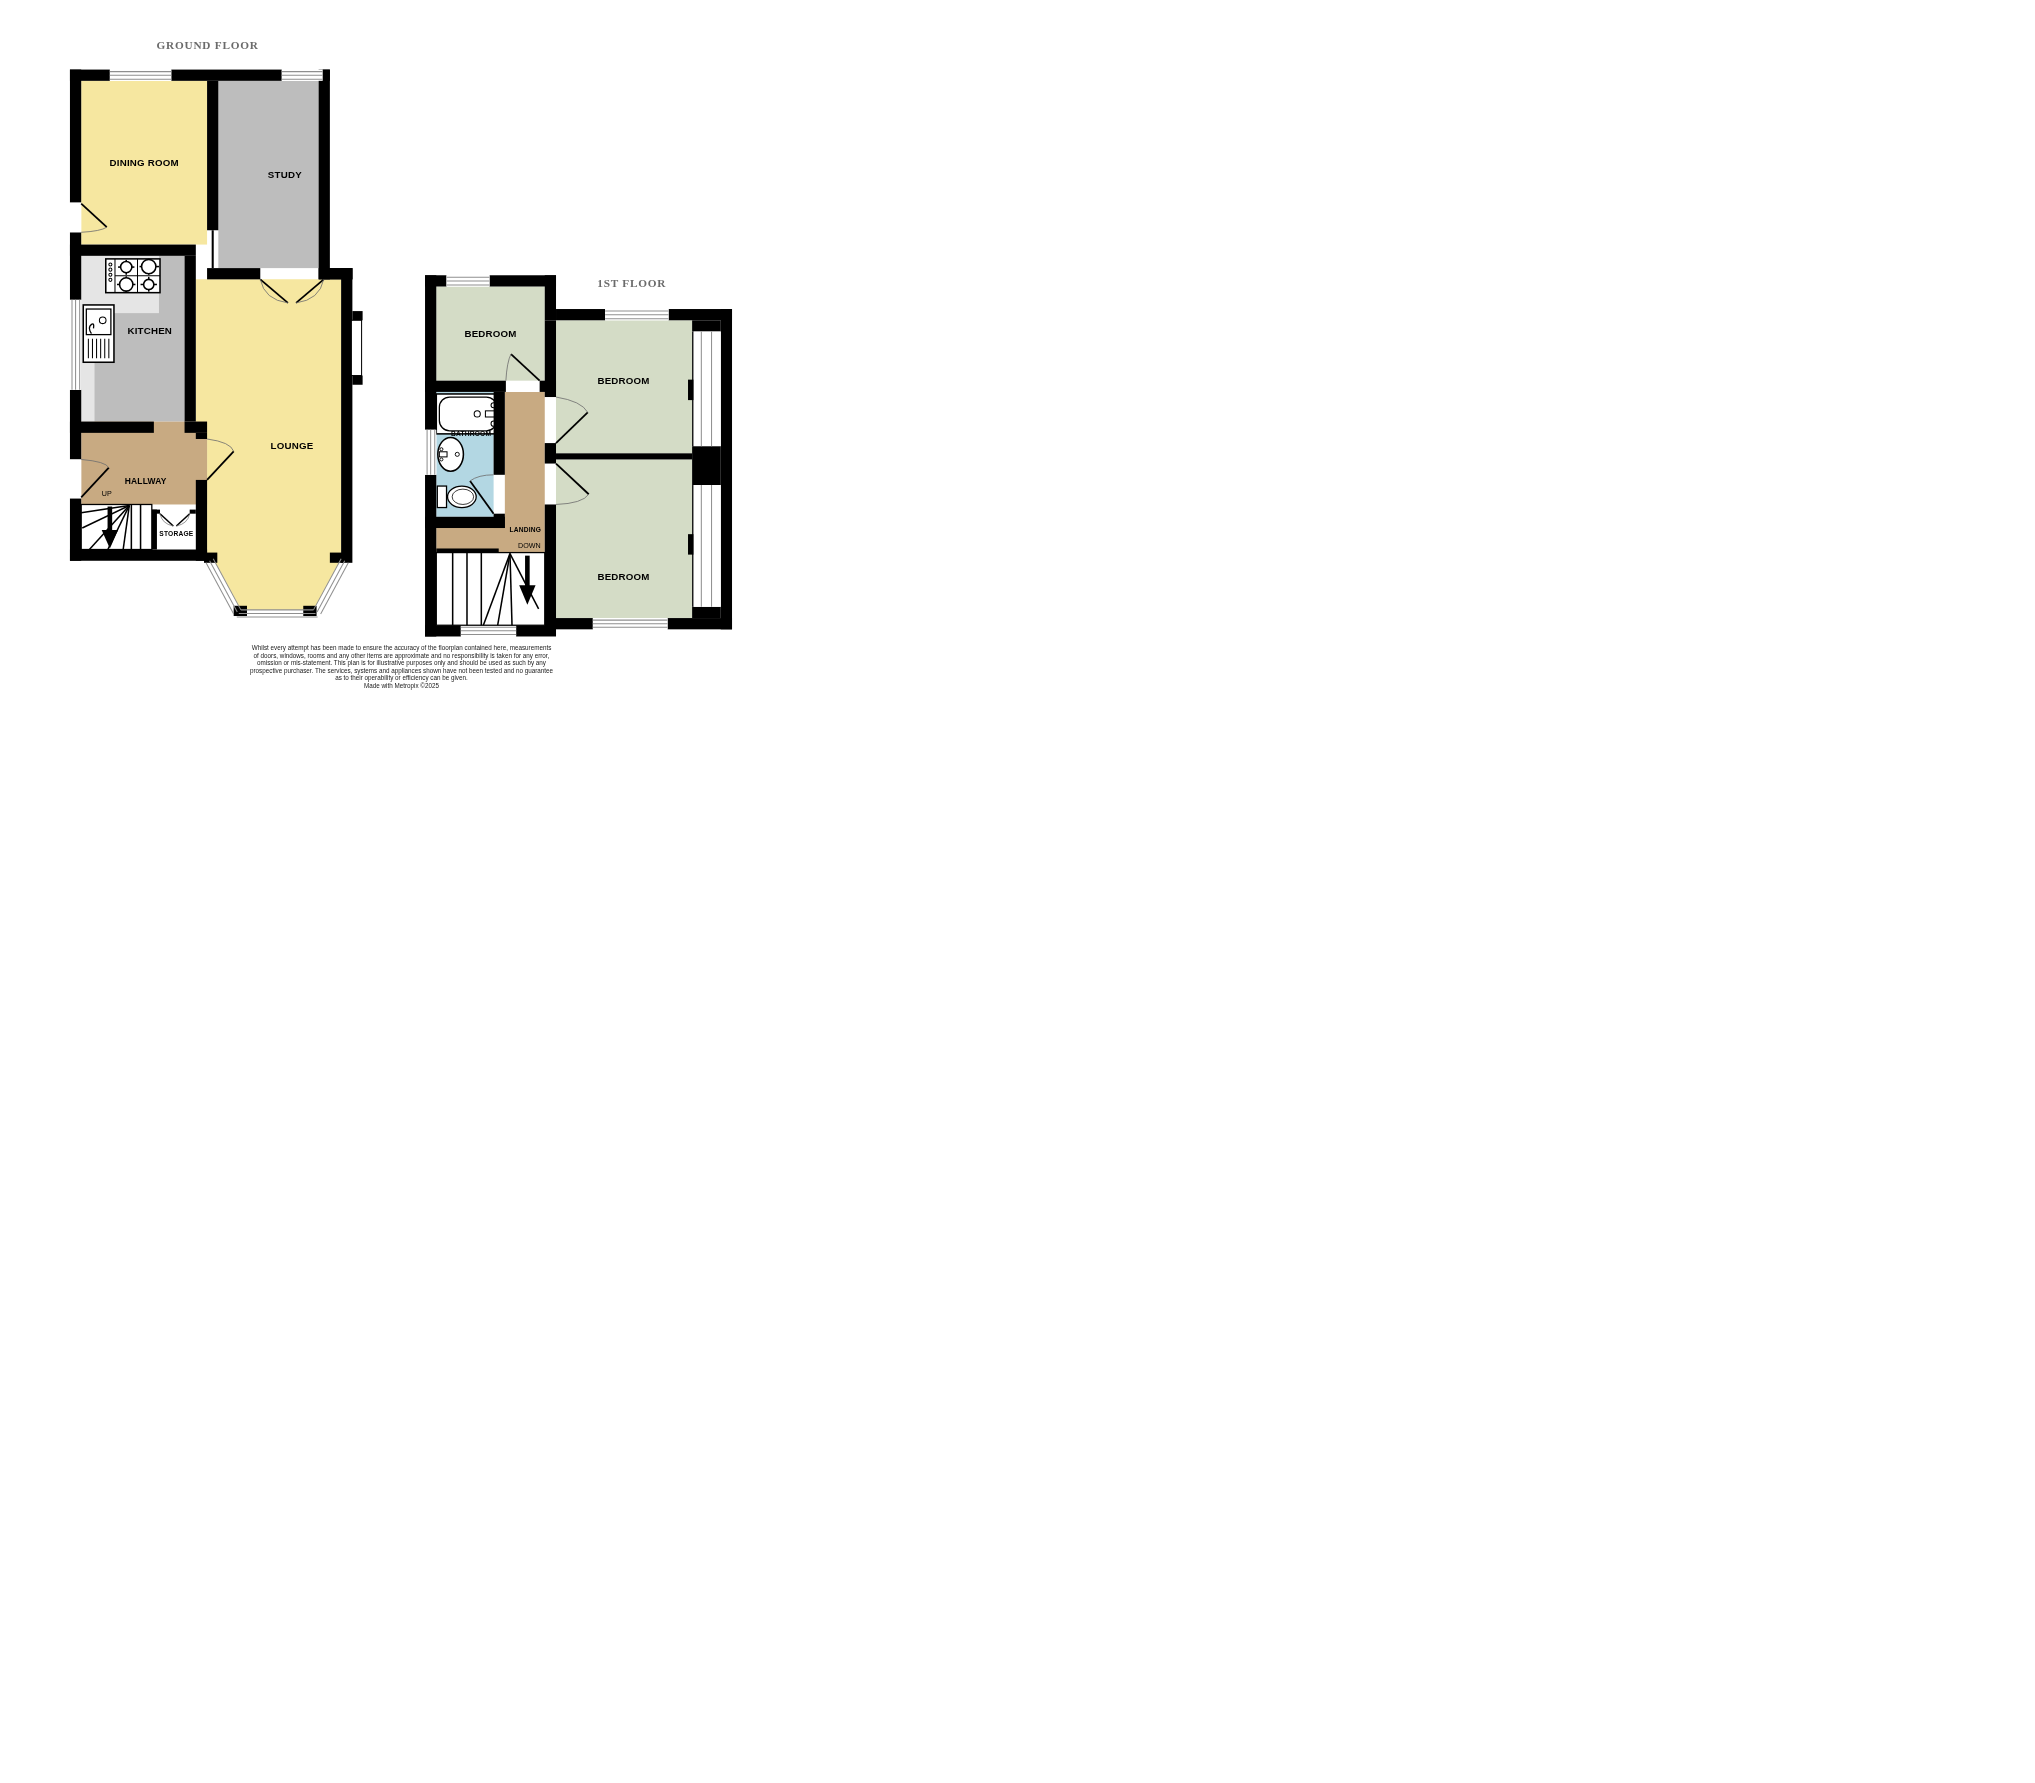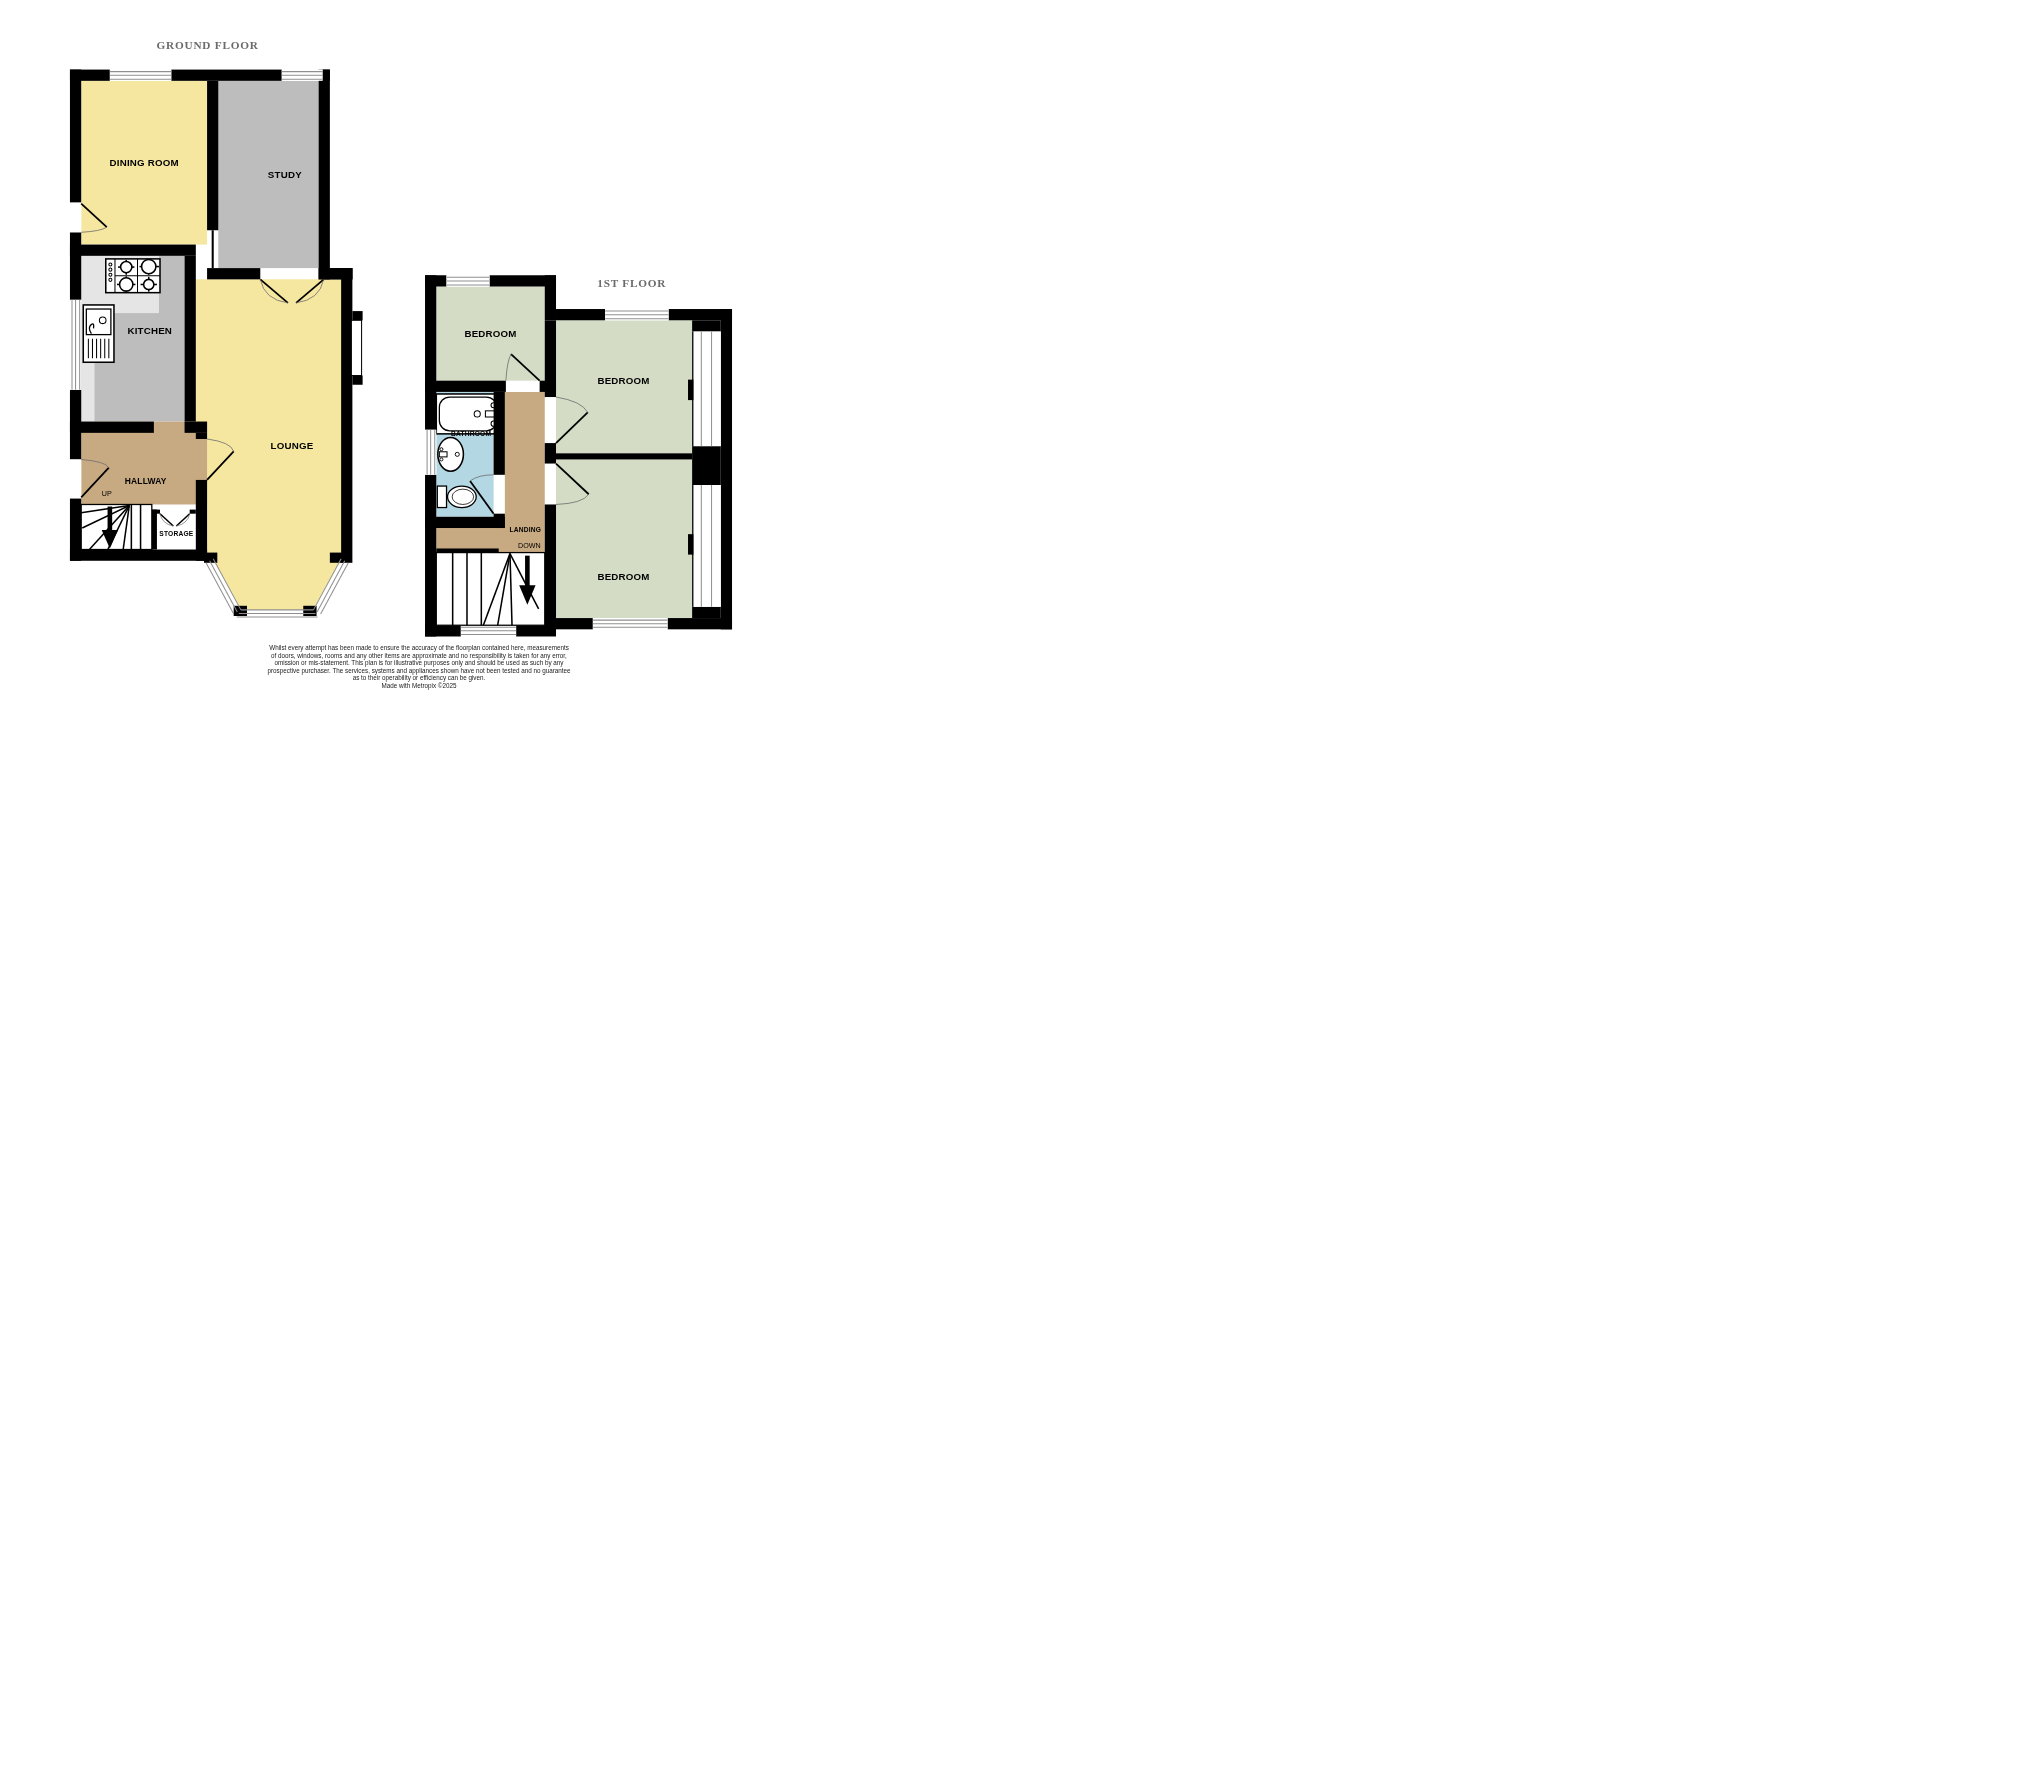--- a/index.html
+++ b/index.html
@@ -1,17 +1,17 @@
 <!DOCTYPE html>
 <html style="font-size:8.2px"><head>
 <meta charset="utf-8">
 <style>
   html,body{margin:0;padding:0;background:#ffffff;}
   body{width:803px;font-family:"Liberation Sans",sans-serif;}
-  .canvas{position:relative;width:803px;height:703px;background:#ffffff;overflow:hidden;padding-left:35px;}
+  .canvas{position:relative;width:803px;height:703px;background:#ffffff;overflow:hidden;}
   svg{position:absolute;left:0;top:0;}
   .room-label{font-family:"Liberation Sans",sans-serif;font-weight:bold;fill:#000;letter-spacing:0.4px;}
   .room-label.big{font-size:19px;}
   .room-label.mid{font-size:16.5px;}
   .room-label.small{font-size:13px;}
   .dir-label{font-family:"Liberation Sans",sans-serif;font-weight:normal;font-size:14px;fill:#000;}
   .floor-title{font-family:"Liberation Serif",serif;font-weight:bold;font-size:22px;fill:#6b6b6b;letter-spacing:1.5px;}
   .disclaimer{position:absolute;left:0;top:644px;width:100%;text-align:center;color:#1a1a1a;
               font-size:6.3px;line-height:7.5px;font-family:"Liberation Sans",sans-serif;}
   .disclaimer p{margin:0;}

